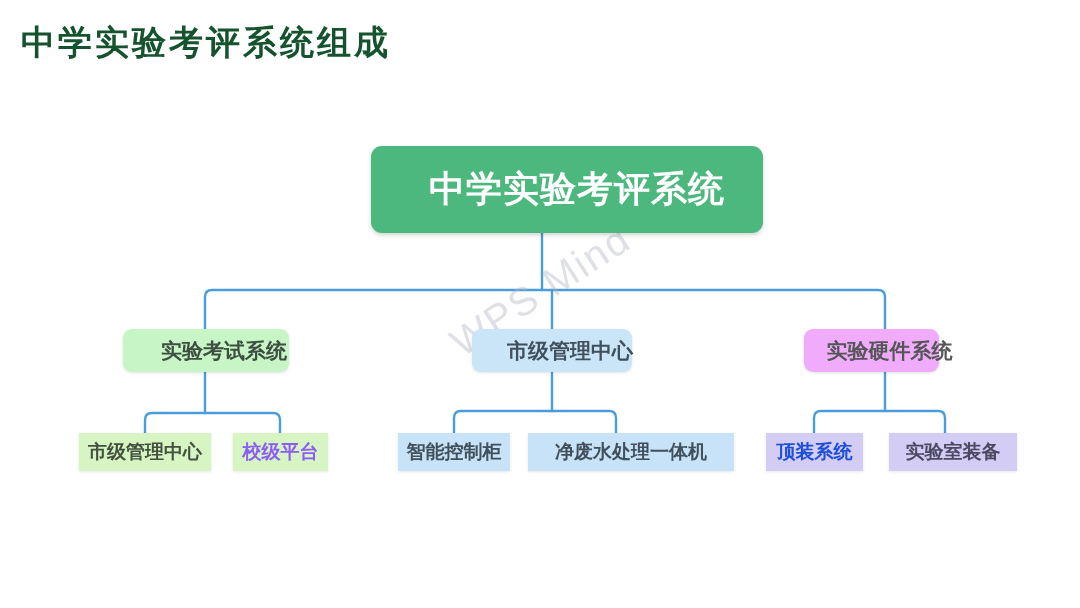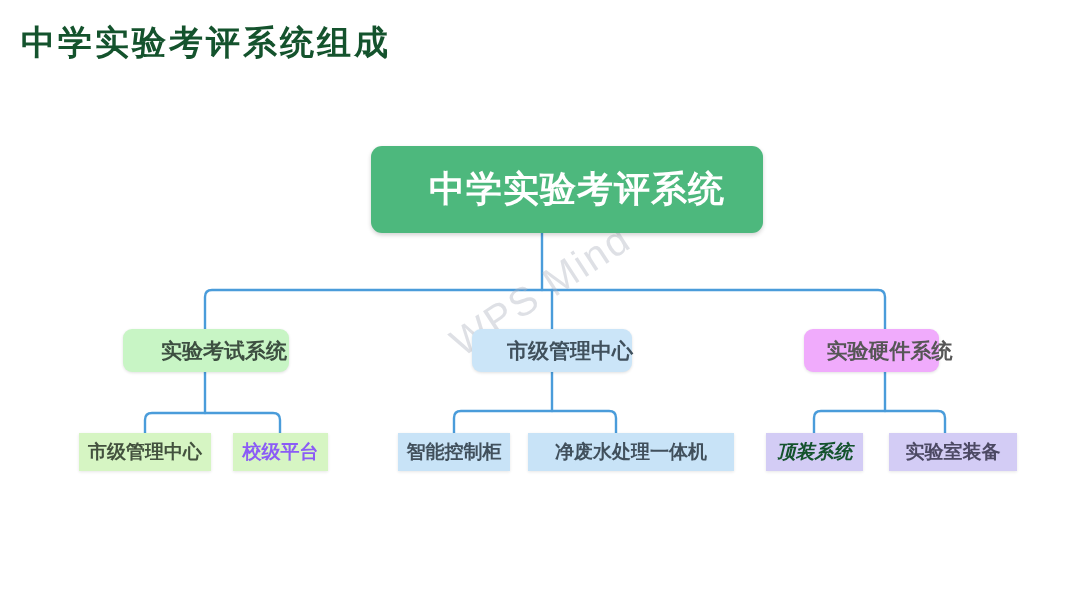--- a/index.html
+++ b/index.html
@@ -42,21 +42,21 @@
        box-shadow:0 1px 3px rgba(0,0,0,0.12);padding-left:36px;}
   .node-b0{left:123px;width:166px;background:#c8f5c5;color:#3d4f41;}
   .node-b1{left:472px;width:160px;background:#cbe5f8;color:#40505c;}
   .node-b2{left:804px;width:135px;background:#f0abfc;color:#565656;}
   .lv3{top:433px;height:38px;border-radius:0;font-size:19px;font-weight:600;
        box-shadow:0 1px 3px rgba(0,0,0,0.10);}
   .node-c00{left:79px;width:132px;background:#d6f5c3;color:#43513e;}
   .node-c01{left:233px;width:95px;background:#d6f5c3;color:#8b5cf6;text-align:right;}
   .node-c10{left:398px;width:112px;background:#c8e3f7;color:#41505c;}
   .node-c11{left:528px;width:206px;background:#c8e3f7;color:#41505c;}
-  .node-c20{left:766px;width:97px;background:#d3ccf5;color:#14532d;font-style:italic;}
+  .node-c20{left:766px;width:97px;background:#d3ccf5;color:#1d4ed8;}
   .node-c21{left:889px;width:128px;background:#d3ccf5;color:#4c4963;}
 </style>
 </head>
 <body>
 
 <div class="stage">
 
   <div class="page-title">中学实验考评系统组成</div>
 
   <svg class="connectors" width="1080" height="608" viewBox="0 0 1080 608">

